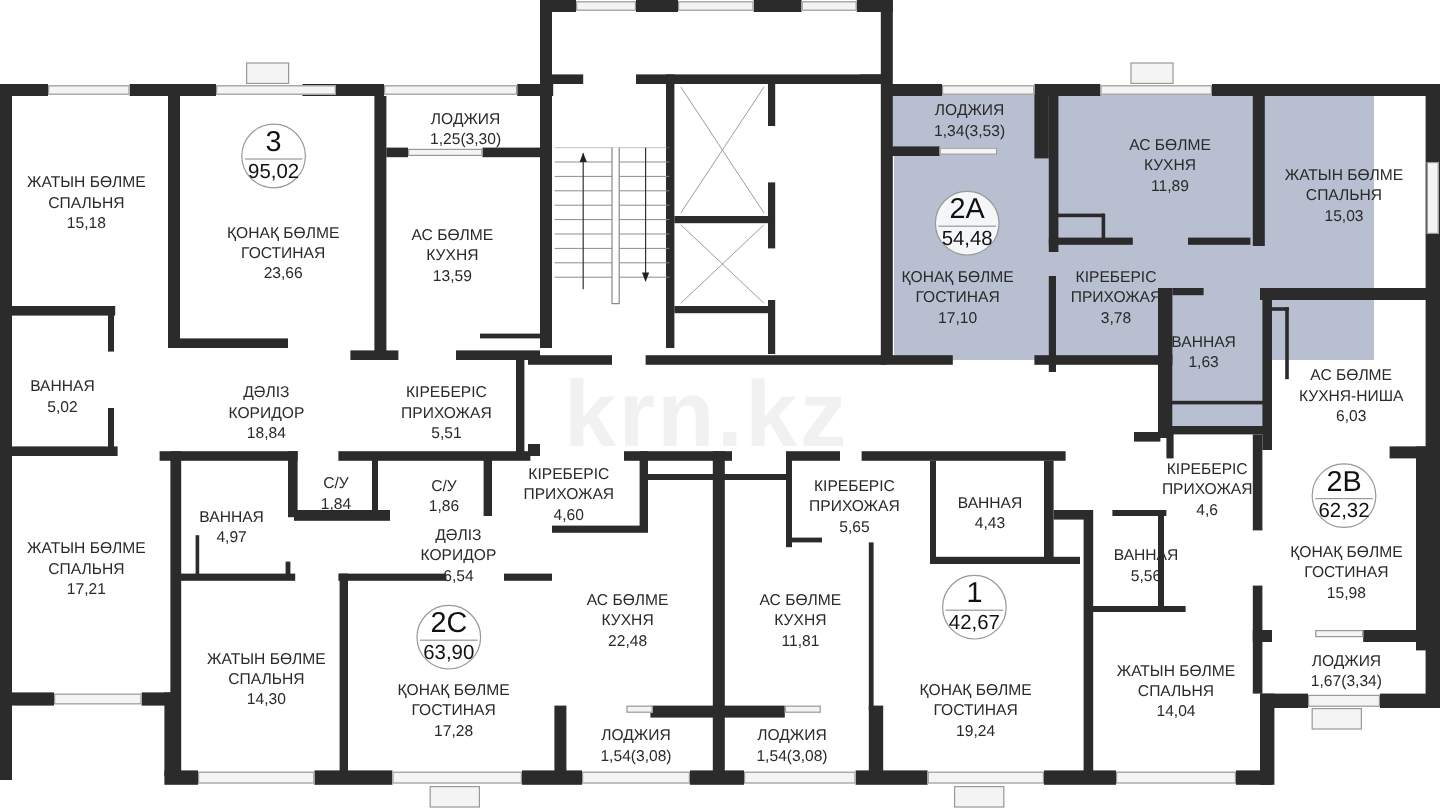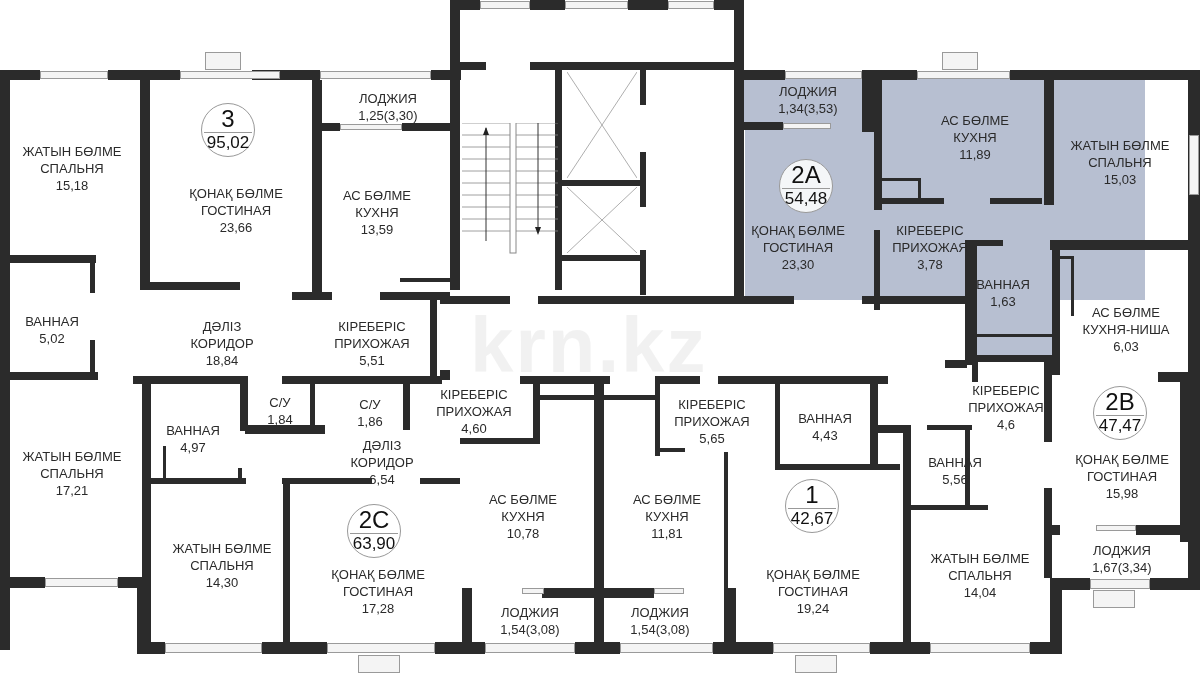--- a/index.html
+++ b/index.html
@@ -282,21 +282,21 @@
       <span>14,30</span>
     </div>
     <div class="label" style="left: 378px; top: 566px;">
       <span>ҚОНАҚ БӨЛМЕ</span>
       <span>ГОСТИНАЯ</span>
       <span>17,28</span>
     </div>
     <div class="label" style="left: 523px; top: 491px;">
       <span>АС БӨЛМЕ</span>
       <span>КУХНЯ</span>
-      <span>10,78</span>
+      <span>22,48</span>
     </div>
     <div class="label" style="left: 667px; top: 491px;">
       <span>АС БӨЛМЕ</span>
       <span>КУХНЯ</span>
       <span>11,81</span>
     </div>
     <div class="label" style="left: 530px; top: 604px;">
       <span>ЛОДЖИЯ</span>
       <span>1,54(3,08)</span>
     </div>
@@ -328,21 +328,21 @@
       <span>11,89</span>
     </div>
     <div class="label" style="left: 1120px; top: 137px;">
       <span>ЖАТЫН БӨЛМЕ</span>
       <span>СПАЛЬНЯ</span>
       <span>15,03</span>
     </div>
     <div class="label" style="left: 798px; top: 222px;">
       <span>ҚОНАҚ БӨЛМЕ</span>
       <span>ГОСТИНАЯ</span>
-      <span>23,30</span>
+      <span>17,10</span>
     </div>
     <div class="label" style="left: 930px; top: 222px;">
       <span>КІРЕБЕРІС</span>
       <span>ПРИХОЖАЯ</span>
       <span>3,78</span>
     </div>
     <div class="label" style="left: 1003px; top: 276px;">
       <span>ВАННАЯ</span>
       <span>1,63</span>
     </div>
@@ -383,21 +383,21 @@
       <span class="area">95,02</span>
     </div>
     <div class="badge" style="left: 806px; top: 186px;">
       <span class="num">2A</span>
       <span class="line"></span>
       <span class="area">54,48</span>
     </div>
     <div class="badge" style="left: 1120px; top: 413px;">
       <span class="num">2B</span>
       <span class="line"></span>
-      <span class="area">47,47</span>
+      <span class="area">62,32</span>
     </div>
     <div class="badge" style="left: 374px; top: 531px;">
       <span class="num">2C</span>
       <span class="line"></span>
       <span class="area">63,90</span>
     </div>
     <div class="badge" style="left: 812px; top: 506px;">
       <span class="num">1</span>
       <span class="line"></span>
       <span class="area">42,67</span>

